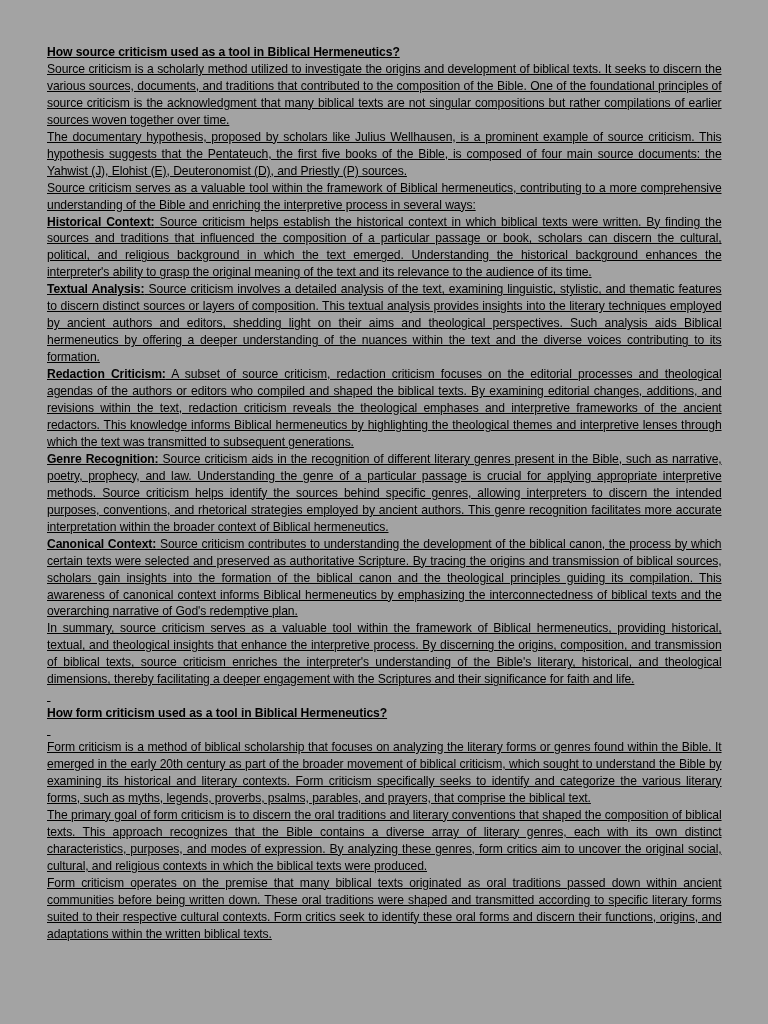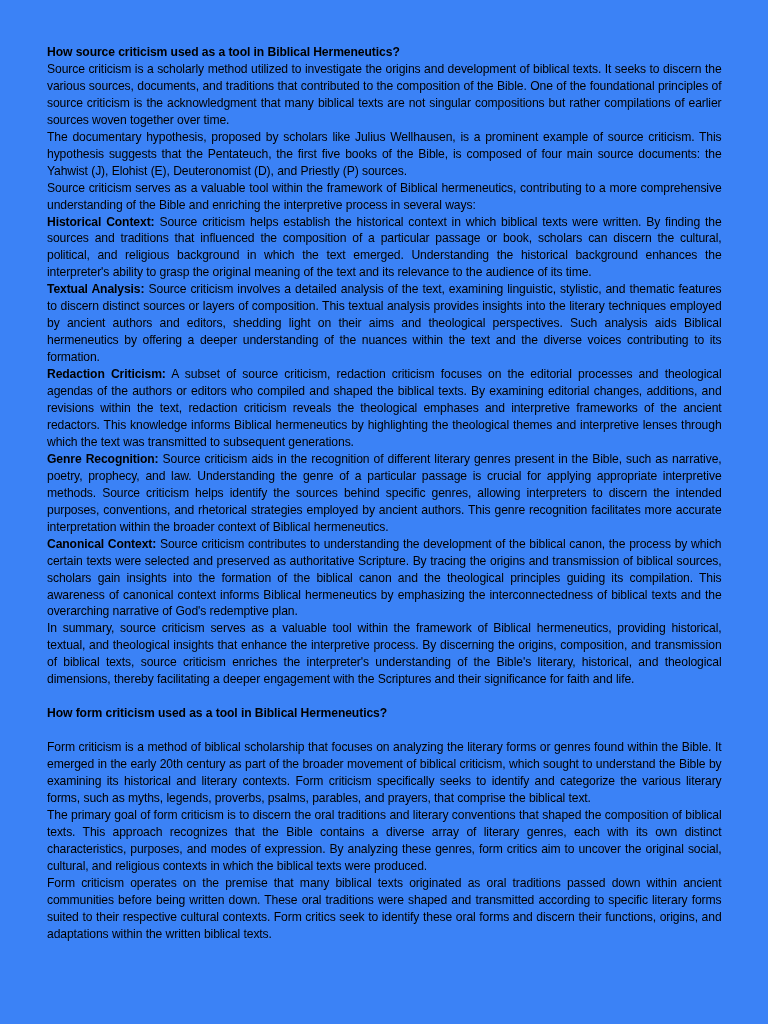--- a/index.html
+++ b/index.html
@@ -15,21 +15,22 @@
     font-family: "Liberation Sans", sans-serif;
     color: #000000;
     -webkit-font-smoothing: antialiased;
   }
 
   .page {
     box-sizing: border-box;
     width: 768px;
     height: 1024px;
     padding: 44px 46px 0 47px;
-    background: #3b82f6;
+    background: #a3a3a3;
+    text-decoration: underline;
   }
 
   .doc-body {
     width: 675px;
   }
 
   
   .para {
     margin: 0;
     padding: 0;

